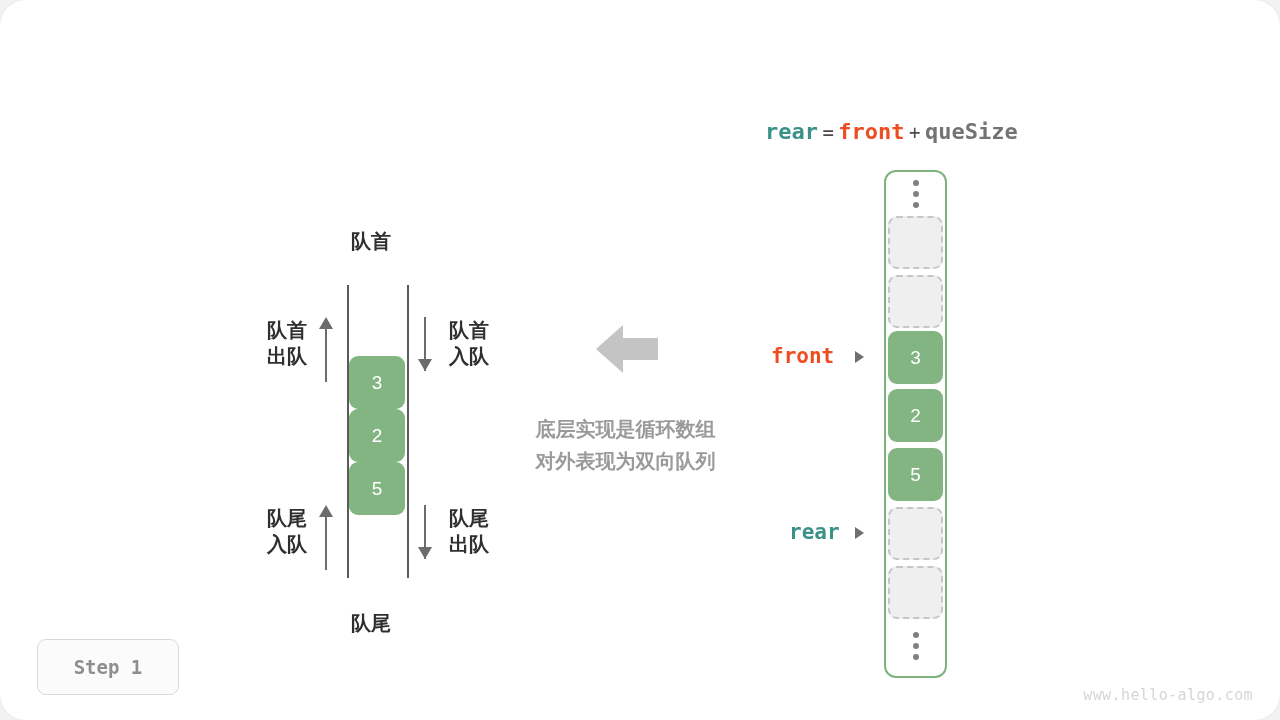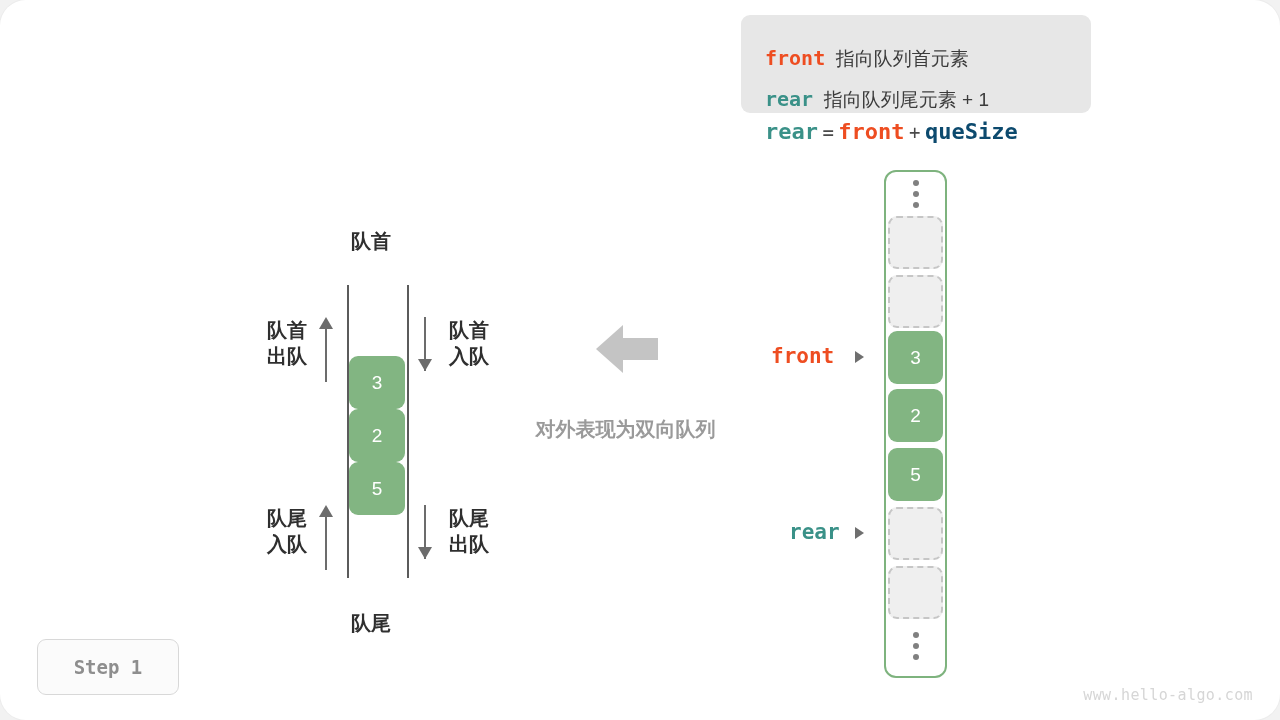--- a/index.html
+++ b/index.html
@@ -42,21 +42,21 @@
   }
   #legend-line-1 { top: 33px; }
   #legend-line-2 { top: 74px; }
   .mono-b {
     font-family: "DejaVu Sans Mono", "Liberation Mono", monospace;
     font-weight: bold;
     font-size: 20px;
   }
   .c-front { color: #ee4d21; }
   .c-rear  { color: #3a9188; }
-  .c-size  { color: #0c4a6e; text-align: center; }
+  .c-size  { color: #737373; text-align: center; }
   .cn { font-family: "Liberation Sans", "DejaVu Sans", sans-serif; font-weight: normal; font-size: 19px; color: #3c3c3c; }
 
   
   #formula {
     left: 765px; top: 121px;
     white-space: nowrap;
     line-height: 1;
   }
   #formula .op {
     font-family: "DejaVu Sans Mono", "Liberation Mono", monospace;
@@ -221,24 +221,20 @@
     font-size: 15px;
     color: #d6d6d6;
     letter-spacing: 0.4px;
   }
 </style>
 </head>
 <body>
 
 <div id="canvas">
 
-  <div class="abs" id="legend-box">
-    <div class="legend-line" id="legend-line-1"><span class="mono-b c-front">front</span><span class="cn">&nbsp; </span><span class="cn">指向队列首元素</span></div>
-    <div class="legend-line" id="legend-line-2"><span class="mono-b c-rear">rear</span><span class="cn">&nbsp; </span><span class="cn">指向队列尾元素 + 1</span></div>
-  </div>
 
   <div class="abs" id="formula">
     <span class="mono-b c-rear">rear</span>
     <span class="op">=</span>
     <span class="mono-b c-front">front</span>
     <span class="op">+</span>
     <span class="mono-b c-size">queSize</span>
   </div>
 
   <div class="abs cap-cn" id="cap-head">队首</div>
@@ -277,20 +273,21 @@
     <div>出队</div>
   </div>
   <div class="vbar" style="left:424px; top:505px; height:54px;"></div>
   <div class="ahead" style="left:418px; top:547px; border-left:7px solid transparent; border-right:7px solid transparent; border-top:12px solid #6c6c6c;"></div>
 
   <svg class="abs" id="big-arrow" width="62" height="52" viewBox="0 0 62 52">
     <path d="M0 26 L27 2 L27 15 L62 15 L62 37 L27 37 L27 50 Z" fill="#c4c4c4"></path>
   </svg>
 
   <div class="abs" id="center-note">
+    <div>底层实现是循环数组</div>
     <div>对外表现为双向队列</div>
   </div>
 
   <div class="abs" id="array-frame"></div>
 
   <div class="ellipsis" style="top:180px;">
       <span></span>
       <span></span>
       <span></span>
     </div>

